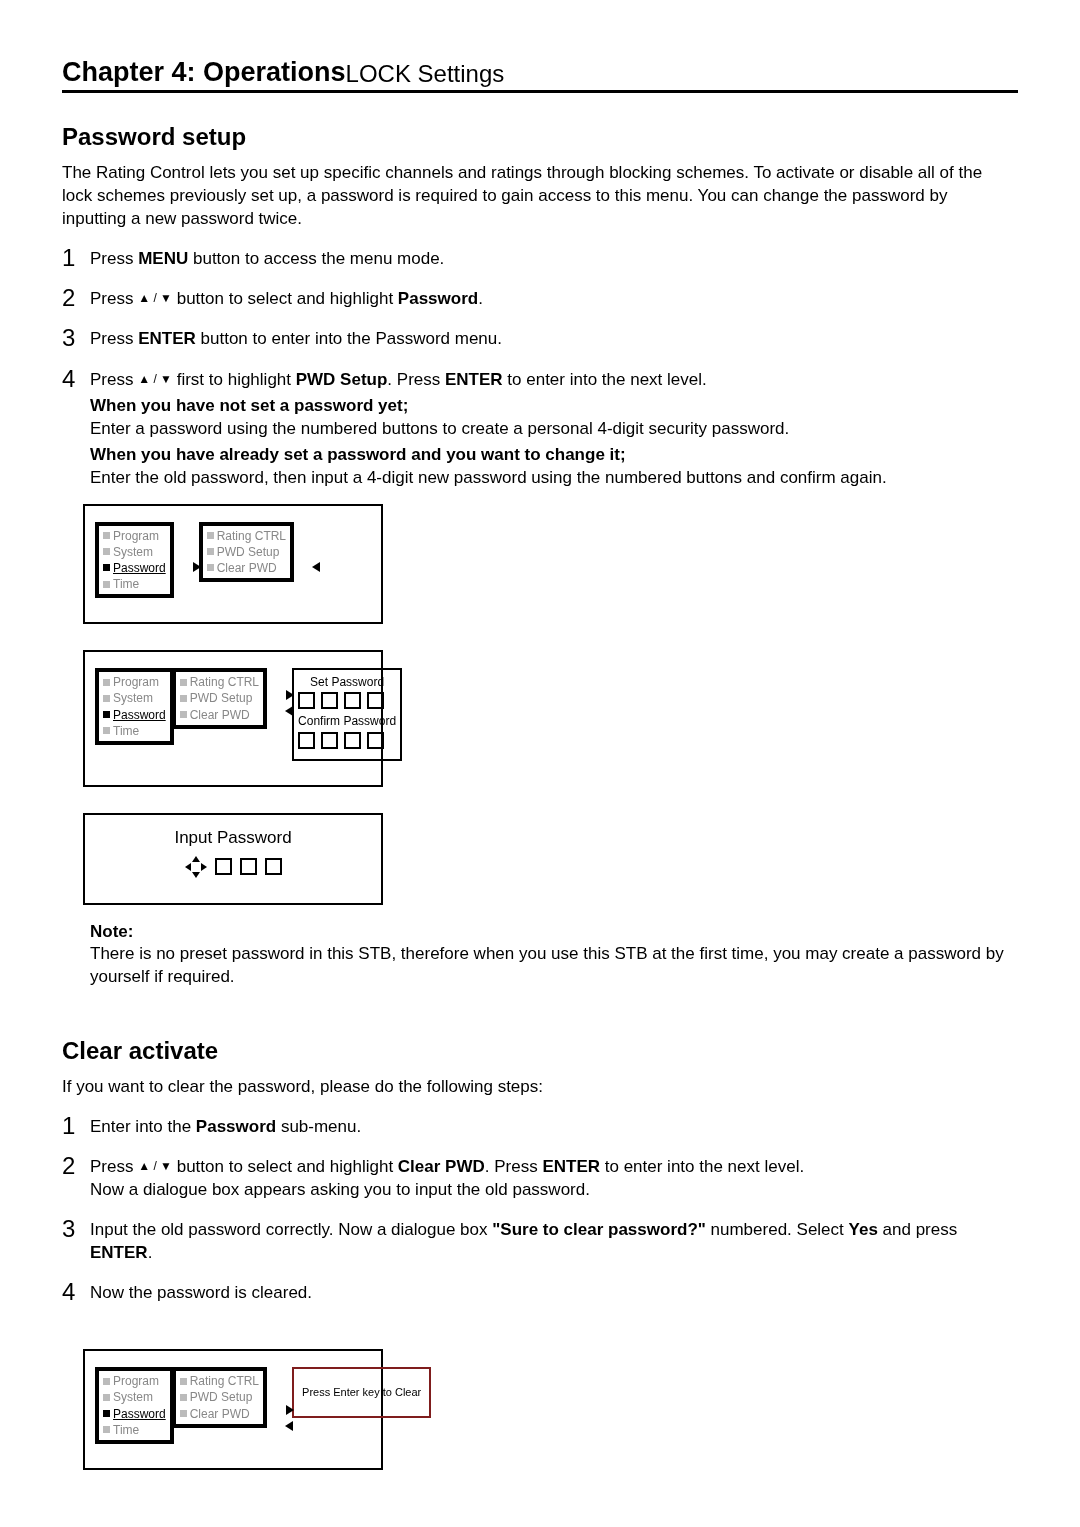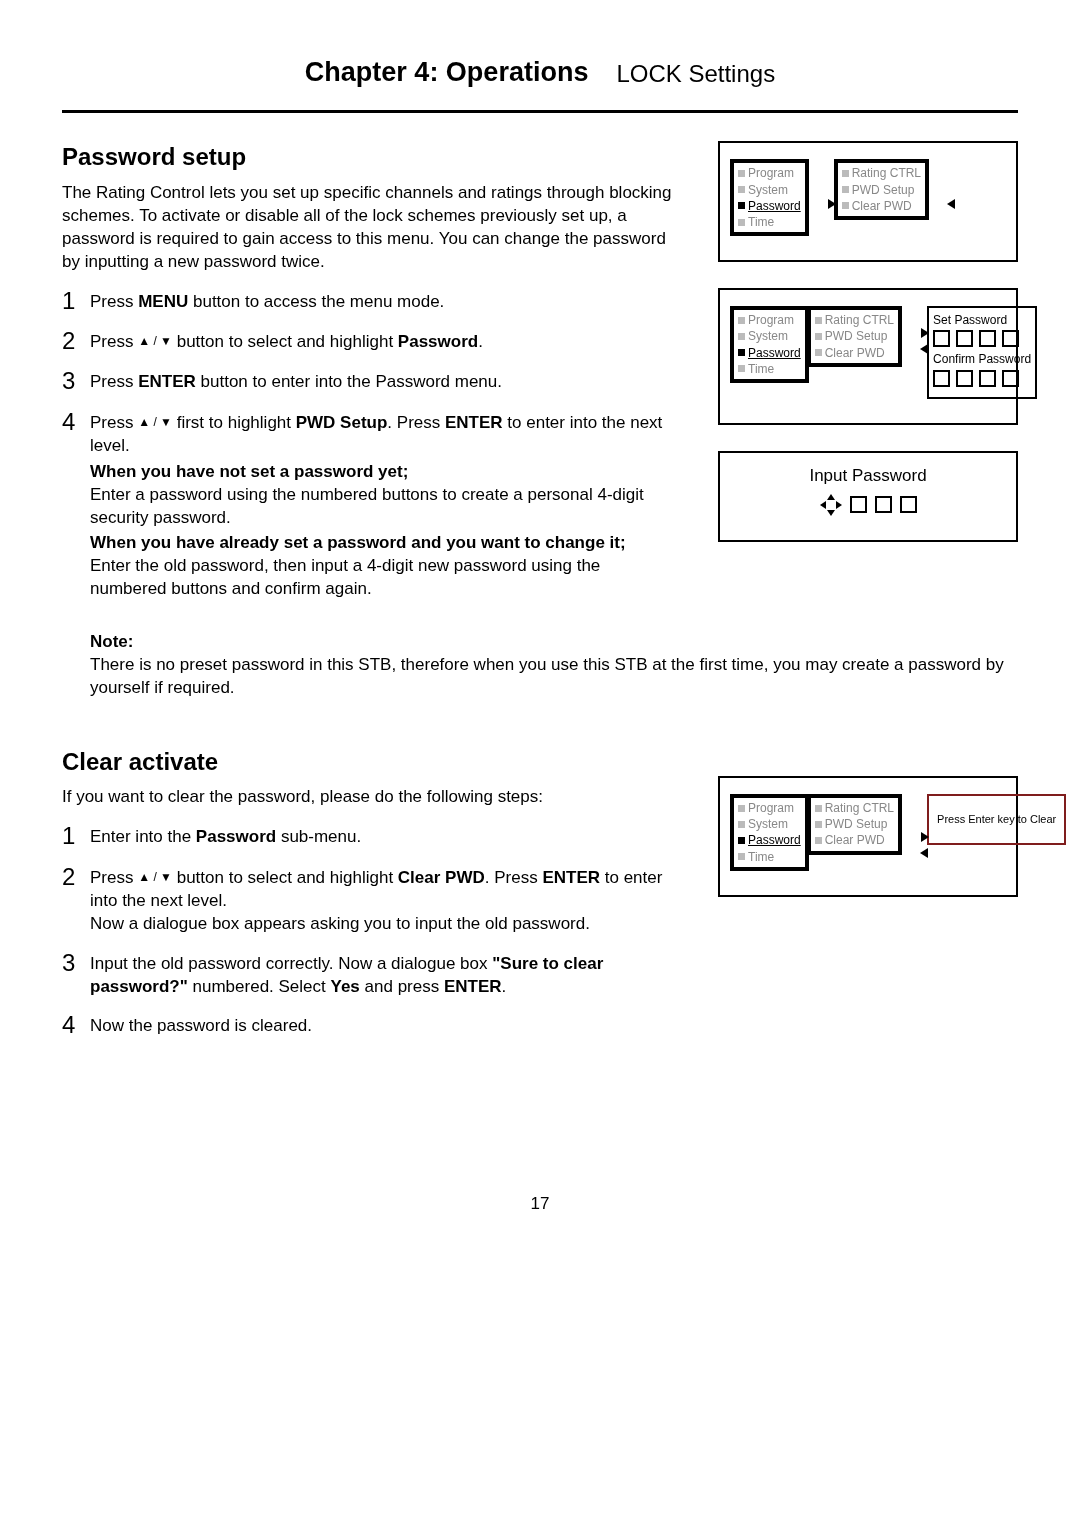--- a/index.html
+++ b/index.html
@@ -7,36 +7,36 @@
       margin: 0;
       padding: 54px 62px;
       width: 1080px;
       box-sizing: border-box;
       font-size: 17px;
       color: #000;
       line-height: 1.35;
     }
     .header {
       display: flex;
-      justify-content: center;
+      justify-content: flex-start;
       align-items: flex-end;
       border-bottom: 3px solid #000;
-      padding-bottom: 20px;
+      padding-bottom: 0;
       margin-bottom: 28px;
-      gap: 28px;
     }
     .chapter {
       font-size: 27px;
       font-weight: bold;
     }
     .settings {
       font-size: 24px;
     }
     .columns {
       display: flex;
+      flex-direction: column;
     }
     .left {
       flex: 1;
       padding-right: 20px;
     }
     .right {
       width: 300px;
       display: flex;
       flex-direction: column;
       gap: 26px;
@@ -132,20 +132,21 @@
       border-left: 8px solid #000;
     }
     .pointer.left {
       border-right: 8px solid #000;
     }
     .pwd-panel {
       border: 2px solid #000;
       padding: 4px 4px 6px 4px;
       font-size: 12px;
       white-space: nowrap;
+      text-align: center;
     }
     .box-row {
       display: flex;
       gap: 6px;
       margin-top: 2px;
       margin-bottom: 4px;
     }
     .sq {
       width: 13px;
       height: 13px;

